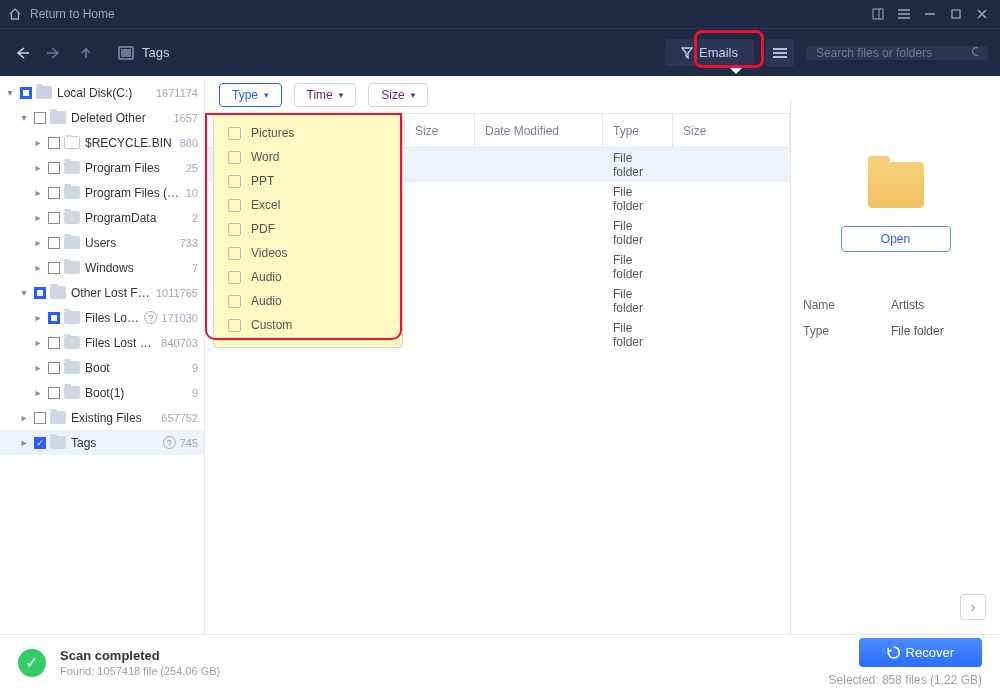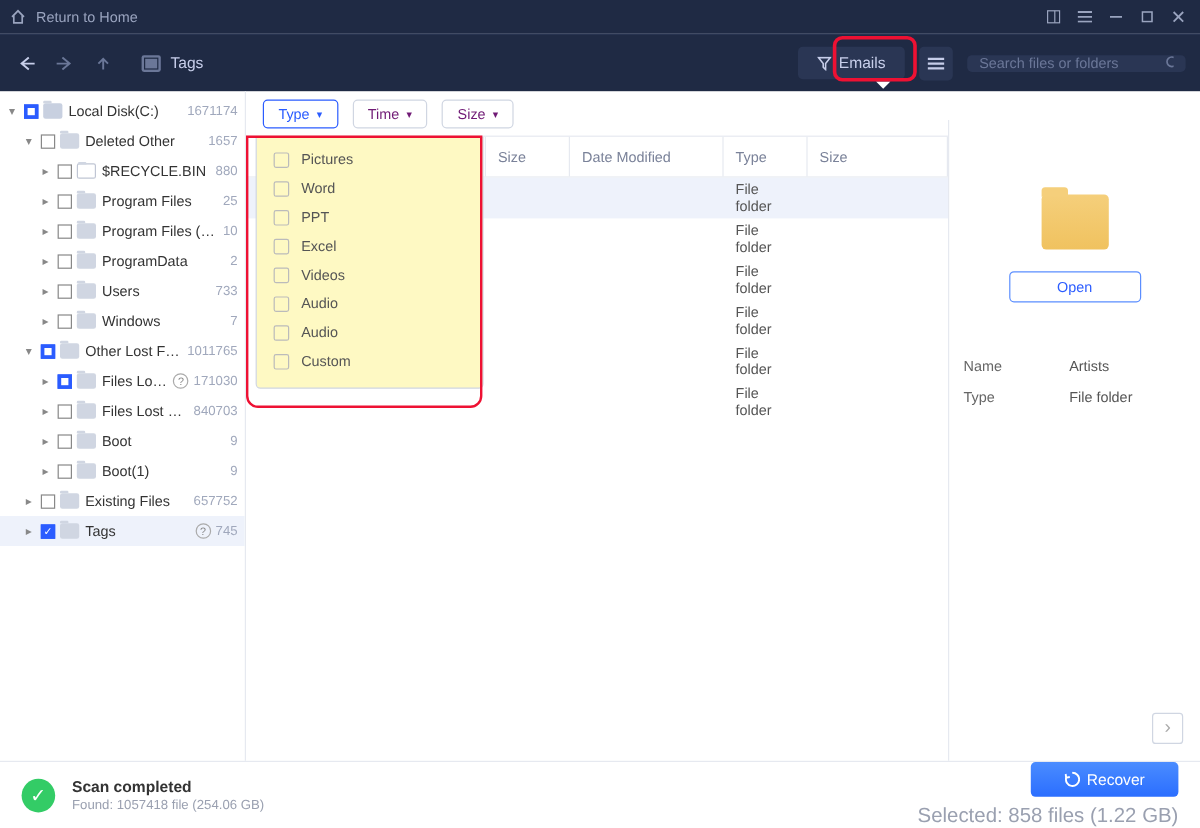--- a/index.html
+++ b/index.html
@@ -71,21 +71,21 @@
 .info-row .k{width:88px; color:#666;}
 .info-row .v{flex:1;}
 .nav-next { position:absolute; right:14px; bottom:70px; width:26px; height:26px; border:1px solid #d0d6e2; border-radius:3px; display:flex; align-items:center; justify-content:center; color:#aaa; cursor:pointer; background:#fff;}
 
 .footer { height:56px; border-top:1px solid #e6e9f0; display:flex; align-items:center; padding:0 18px; background:#fff;}
 .footer .ok { width:28px; height:28px; border-radius:50%; background:#33cc66; display:flex; align-items:center; justify-content:center; color:#fff; font-size:16px; margin-right:14px;}
 .footer .status .t1{font-size:13px; font-weight:600; color:#333;}
 .footer .status .t2{font-size:11px; color:#9aa0b0; margin-top:2px;}
 .footer .right { margin-left:auto; text-align:right;}
 .recover-btn { background:linear-gradient(#4a8cff,#2b6eff); color:#fff; border:none; border-radius:4px; padding:7px 28px; font-size:13px; cursor:pointer; display:inline-flex; align-items:center; gap:6px;}
-.footer .sel-info { font-size:17px; color:#9aa0b0; margin-top:6px;}
+.footer .sel-info { font-size:12px; color:#9aa0b0; margin-top:6px;}
 svg{display:block;}
 </style>
 </head>
 <body>
 
 <div class="titlebar">
   <div class="left">
     <span>
         <svg width="14" height="14" viewBox="0 0 14 14">
           <path d="M2 7 L7 2 L12 7 M3.5 6 V12 H10.5 V6" fill="none" stroke="#9aa4bf" stroke-width="1.4"></path>
@@ -377,20 +377,24 @@
         <div class="opt">
           <span class="cb"></span>
           <span>PPT</span>
         </div>
         <div class="opt">
           <span class="cb"></span>
           <span>Excel</span>
         </div>
         <div class="opt">
           <span class="cb"></span>
+          <span>PDF</span>
+        </div>
+        <div class="opt">
+          <span class="cb"></span>
           <span>Videos</span>
         </div>
         <div class="opt">
           <span class="cb"></span>
           <span>Audio</span>
         </div>
         <div class="opt">
           <span class="cb"></span>
           <span>Audio</span>
         </div>

